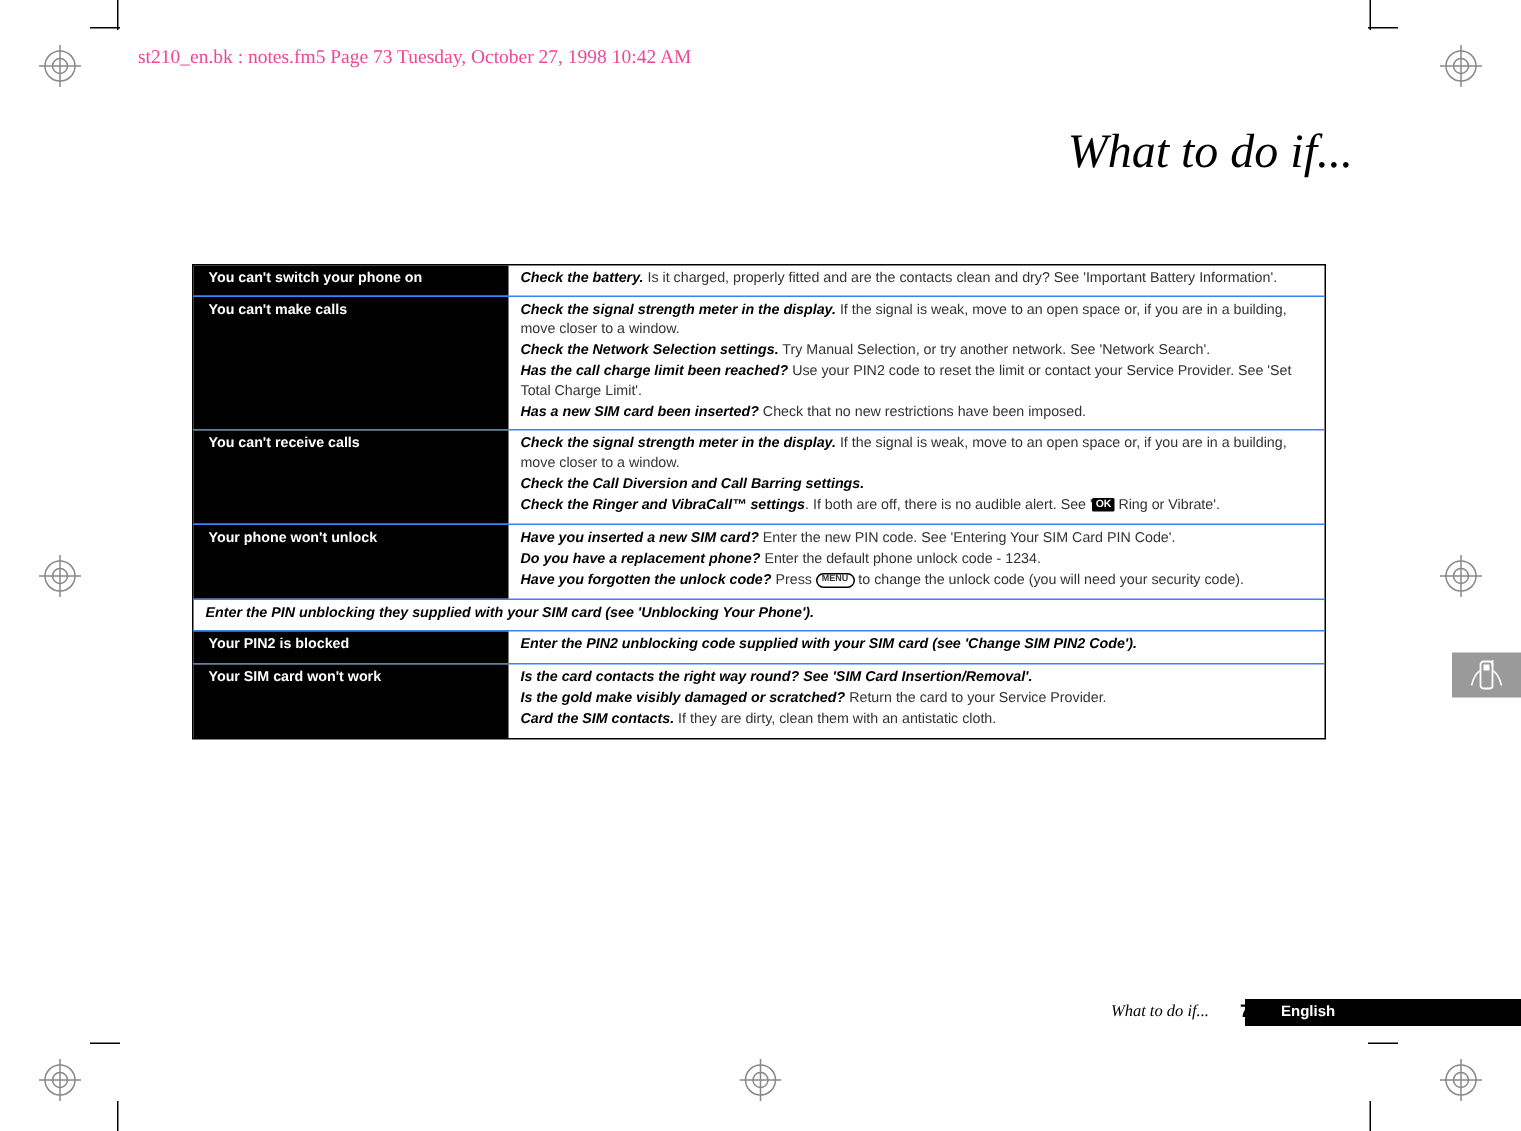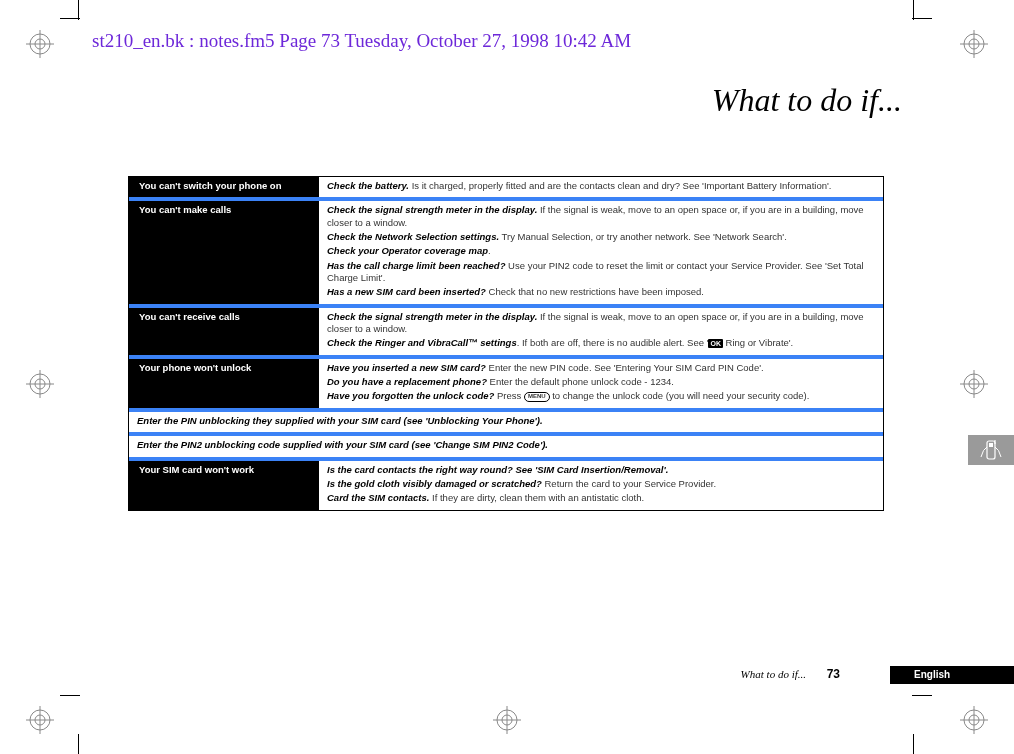--- a/index.html
+++ b/index.html
@@ -34,22 +34,22 @@
   .crop-tv-r1 { top: 0px; right: 100px; width:1px; height:20px; border-left-width:1px;}
   .crop-rightv { top: 18px; right: 82px; width:20px; height:1px; border-top-width:1px;}
   .crop-bv-l { bottom: 0px; left: 78px; width:1px; height:20px; border-left-width:1px;}
   .crop-bh-l { bottom: 58px; left: 60px; width:20px; height:1px; border-top-width:1px;}
   .crop-bv-r { bottom: 0px; right: 100px; width:1px; height:20px; border-left-width:1px;}
   .crop-bh-r { bottom: 58px; right: 82px; width:20px; height:1px; border-top-width:1px;}
 
   .header-line {
     position: absolute;
     top: 30px; left: 92px;
-    font-size: 19px;
-    color: #6d28d9;
+    font-size: 13px;
+    color: #ec4899;
     font-family: 'Times New Roman', serif;
   }
 
   .title {
     position: absolute;
     top: 82px; right: 112px;
     font-size: 32px;
     font-style: italic;
     font-family: 'Times New Roman', serif;
     color: #000;
@@ -57,25 +57,25 @@
 
   .table-wrap {
     position: absolute;
     top: 176px; left: 128px; right: 130px;
     border: 1px solid #000;
     font-size: 10px;
     line-height: 1.3;
   }
   .trow {
     display: flex;
-    border-top: 4px solid #3b82f6;
+    border-top: 1px solid #3b82f6;
   }
   .trow:first-child { border-top: none; }
   .c1 {
-    width: 190px;
+    width: 210px;
     padding: 3px 6px 3px 10px;
     background: #000;
     color: #fff;
     font-weight: bold;
     font-family: Arial, sans-serif;
     font-size: 9.5px;
     flex-shrink: 0;
   }
   .c2 {
     flex: 1;
@@ -136,21 +136,21 @@
   .footer-num {
     position: absolute;
     right: 174px; top: 1px;
     font-weight: bold;
     font-size: 12px;
     font-family: Arial, sans-serif;
   }
   .footer-lang {
     position: absolute;
     right: 0; top: 0;
-    width: 124px; height: 18px;
+    width: 184px; height: 18px;
     background: #000;
     color: #fff;
     font-weight: bold;
     font-size: 10px;
     font-family: Arial, sans-serif;
     padding: 3px 0 0 24px;
   }
 </style>
 </head>
 <body>
@@ -229,55 +229,56 @@
       <div class="c1">You can't switch your phone on</div>
       <div class="c2">
         <p><span class="bi">Check the battery.</span> Is it charged, properly fitted and are the contacts clean and dry? See 'Important Battery Information'.</p>
       </div>
     </div>
     <div class="trow">
       <div class="c1">You can't make calls</div>
       <div class="c2">
         <p><span class="bi">Check the signal strength meter in the display.</span> If the signal is weak, move to an open space or, if you are in a building, move closer to a window.</p>
         <p><span class="bi">Check the Network Selection settings.</span> Try Manual Selection, or try another network. See 'Network Search'.</p>
-        <p><span class="bi">Check your Operator coverage map</span>.</p>
         <p><span class="bi">Has the call charge limit been reached?</span> Use your PIN2 code to reset the limit or contact your Service Provider. See 'Set Total Charge Limit'.</p>
         <p><span class="bi">Has a new SIM card been inserted?</span> Check that no new restrictions have been imposed.</p>
       </div>
     </div>
     <div class="trow">
       <div class="c1">You can't receive calls</div>
       <div class="c2">
         <p><span class="bi">Check the signal strength meter in the display.</span> If the signal is weak, move to an open space or, if you are in a building, move closer to a window.</p>
+        <p><span class="bi">Check the Call Diversion and Call Barring settings.</span></p>
         <p><span class="bi">Check the Ringer and VibraCall™ settings</span>. If both are off, there is no audible alert. See '<span class="ok-badge">OK</span> Ring or Vibrate'.</p>
       </div>
     </div>
     <div class="trow">
       <div class="c1">Your phone won't unlock</div>
       <div class="c2">
         <p><span class="bi">Have you inserted a new SIM card?</span> Enter the new PIN code. See 'Entering Your SIM Card PIN Code'.</p>
         <p><span class="bi">Do you have a replacement phone?</span> Enter the default phone unlock code - 1234.</p>
         <p><span class="bi">Have you forgotten the unlock code?</span> Press <span class="menu-btn">MENU</span> to change the unlock code (you will need your security code).</p>
       </div>
     </div>
     <div class="trow">
       <div class="c2">
         <p><span class="bi">Enter the PIN unblocking they supplied with your SIM card (see 'Unblocking Your Phone').</span></p>
       </div>
     </div>
     <div class="trow">
+      <div class="c1">Your PIN2 is blocked</div>
       <div class="c2">
         <p><span class="bi">Enter the PIN2 unblocking code supplied with your SIM card (see 'Change SIM PIN2 Code').</span></p>
       </div>
     </div>
     <div class="trow">
       <div class="c1">Your SIM card won't work</div>
       <div class="c2">
         <p><span class="bi">Is the card contacts the right way round? See 'SIM Card Insertion/Removal'.</span></p>
-        <p><span class="bi">Is the gold cloth visibly damaged or scratched?</span> Return the card to your Service Provider.</p>
+        <p><span class="bi">Is the gold make visibly damaged or scratched?</span> Return the card to your Service Provider.</p>
         <p><span class="bi">Card the SIM contacts.</span> If they are dirty, clean them with an antistatic cloth.</p>
       </div>
     </div>
   </div>
 
 <div class="side-tab">
   <svg width="24" height="22" viewBox="0 0 24 22">
     <rect x="8" y="2" width="8" height="18" rx="2" fill="none" stroke="#fff" stroke-width="1.2"></rect>
     <rect x="10" y="4" width="4" height="4" fill="#fff"></rect>
     <line x1="16" y1="1" x2="16" y2="5" stroke="#fff" stroke-width="1.2"></line>

